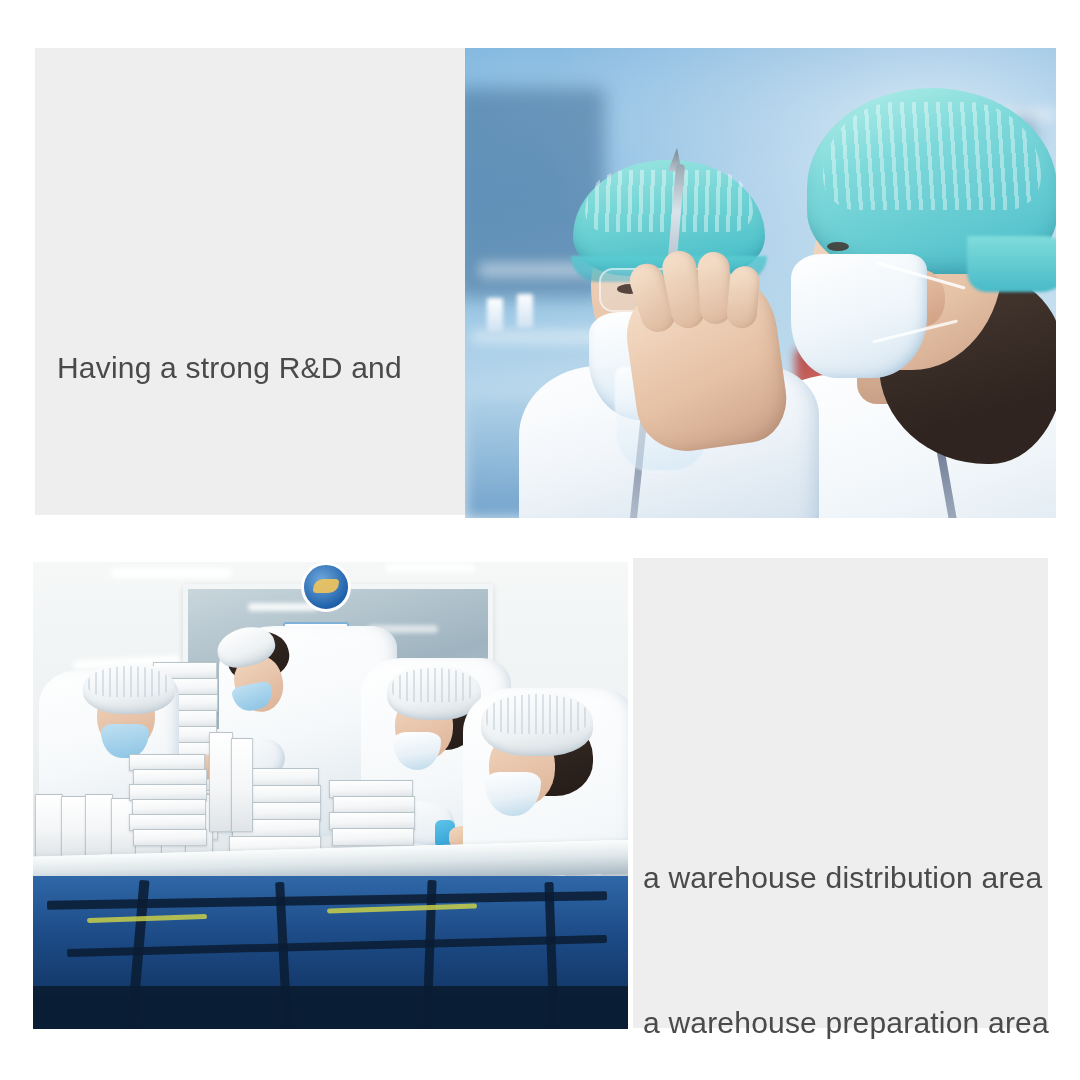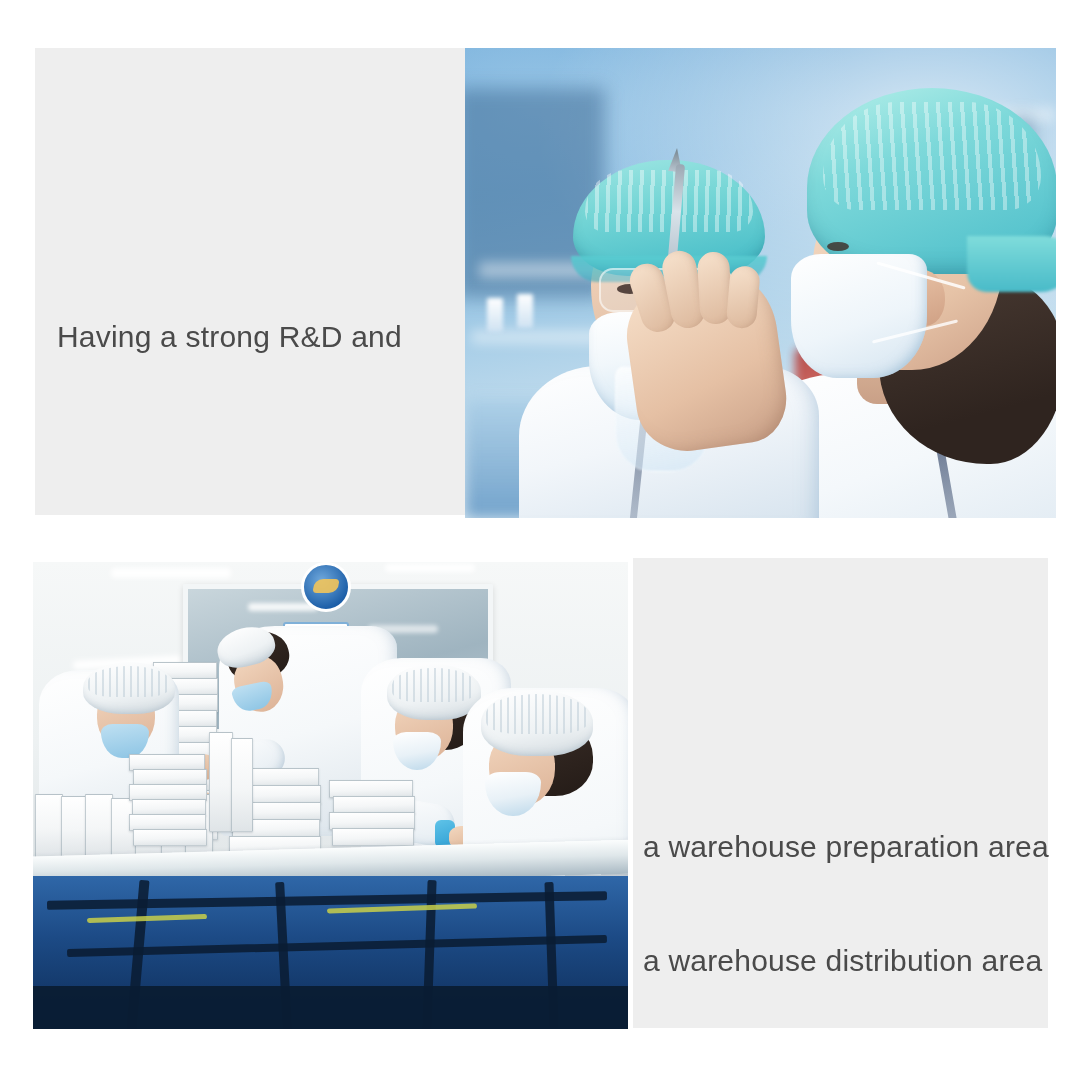--- a/index.html
+++ b/index.html
@@ -35,21 +35,21 @@
 
   .caption {
     position: absolute;
     color: #4a4a4a;
     font-size: 30px;
     line-height: 38px;
     letter-spacing: 0.2px;
     font-weight: 400;
     white-space: pre;
   }
-  .caption .cap-line { display: block; }
+  .caption .cap-line { display: block; margin-top: 31px; }
 
   
   #lab-photo { left: 465px; top: 48px; width: 591px; height: 470px; }
 
   .lab-bg {
     position: absolute; inset: 0;
     background:
       radial-gradient(120% 90% at 78% 18%, rgba(255,255,255,.70) 0%, rgba(255,255,255,0) 55%),
       radial-gradient(90% 70% at 12% 12%, rgba(156,200,232,.85) 0%, rgba(120,175,219,0) 60%),
       linear-gradient(170deg, #6aa7d6 0%, #7cb4dd 26%, #a9cfe8 52%, #cfe3f0 74%, #e6eef4 100%);
@@ -427,22 +427,22 @@
         <div class="finger" style="left:46px; top:-30px; width:34px; height:78px; transform:rotate(-3deg);"></div>
         <div class="finger" style="left:78px; top:-24px; width:32px; height:72px; transform:rotate(5deg);"></div>
         <div class="finger" style="left:106px; top:-6px; width:30px; height:62px; transform:rotate(13deg);"></div>
       </div>
     </div>
   </div>
 
   <div class="panel" id="bottom-panel" style="left:633px; top:558px; width:415px; height:470px;"></div>
 
   <div class="caption" id="bottom-caption" style="left:643px; top:752px; width:400px;">
+    <span class="cap-line">a warehouse distribution area</span>
     <span class="cap-line">a warehouse preparation area</span>
-    <span class="cap-line">a warehouse distribution area</span>
   </div>
 
   <div class="photo" id="warehouse-photo">
     <div class="wh-bg"></div>
     <div class="wh-wall"></div>
 
     <div class="wh-ceil-light" style="left:78px; top:6px; width:120px; height:10px;"></div>
     <div class="wh-ceil-light" style="left:196px; top:24px; width:70px; height:8px;"></div>
     <div class="wh-ceil-light" style="left:352px; top:2px; width:90px; height:8px;"></div>
     <div class="wh-ceil-light" style="left:40px; top:96px; width:108px; height:9px; transform:rotate(-3deg);"></div>

